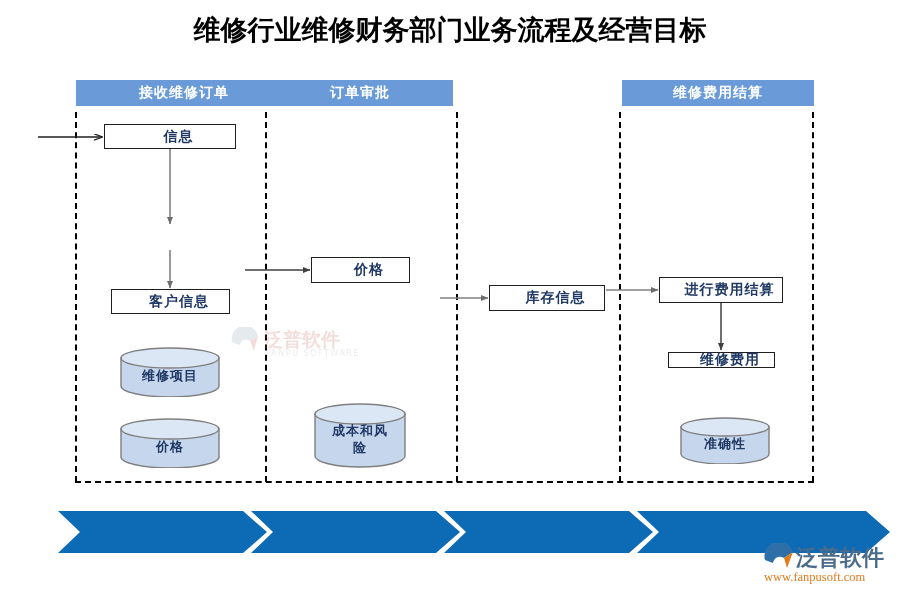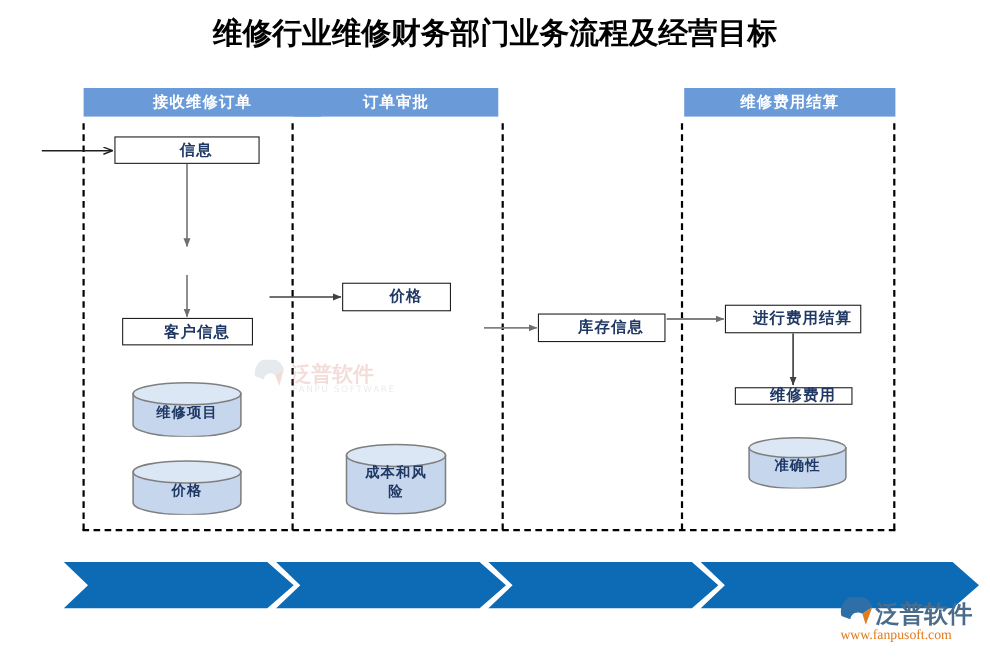--- a/index.html
+++ b/index.html
@@ -275,21 +275,21 @@
   </div>
 
   <div class="pbox" style="left:659px; top:277px; width:124px; height:26px;">
     <span>进行费用结算</span>
   </div>
 
   <div class="pbox" style="left:668px; top:352px; width:107px; height:16px;">
     <span>维修费用</span>
   </div>
 
-  <div class="cyl" style="left:679px; top:397px; width:92px; height:47px;">
+  <div class="cyl" style="left:679px; top:417px; width:92px; height:47px;">
     <svg width="92" height="47" viewBox="0 0 92 47">
       <path d="M2,10 L2,37 A44,10 0 0 0 90,37 L90,10 Z" fill="#C6D6EC" stroke="#7F7F7F" stroke-width="1.4"></path>
       <ellipse cx="46" cy="10" rx="44" ry="9" fill="#DCE7F5" stroke="#7F7F7F" stroke-width="1.4"></ellipse>
     </svg>
     <div class="cyl-label" style="top:19px;">准确性</div>
   </div>
 
   <svg style="position:absolute; left:58px; top:508px;" width="832" height="48" viewBox="0 0 832 48">
     <path d="M0,3 L185,3 L209,24 L185,45 L0,45 L22,24 Z" fill="#0D6AB5"></path>
     <path d="M193,3 L378,3 L402,24 L378,45 L193,45 L215,24 Z" fill="#0D6AB5"></path>

